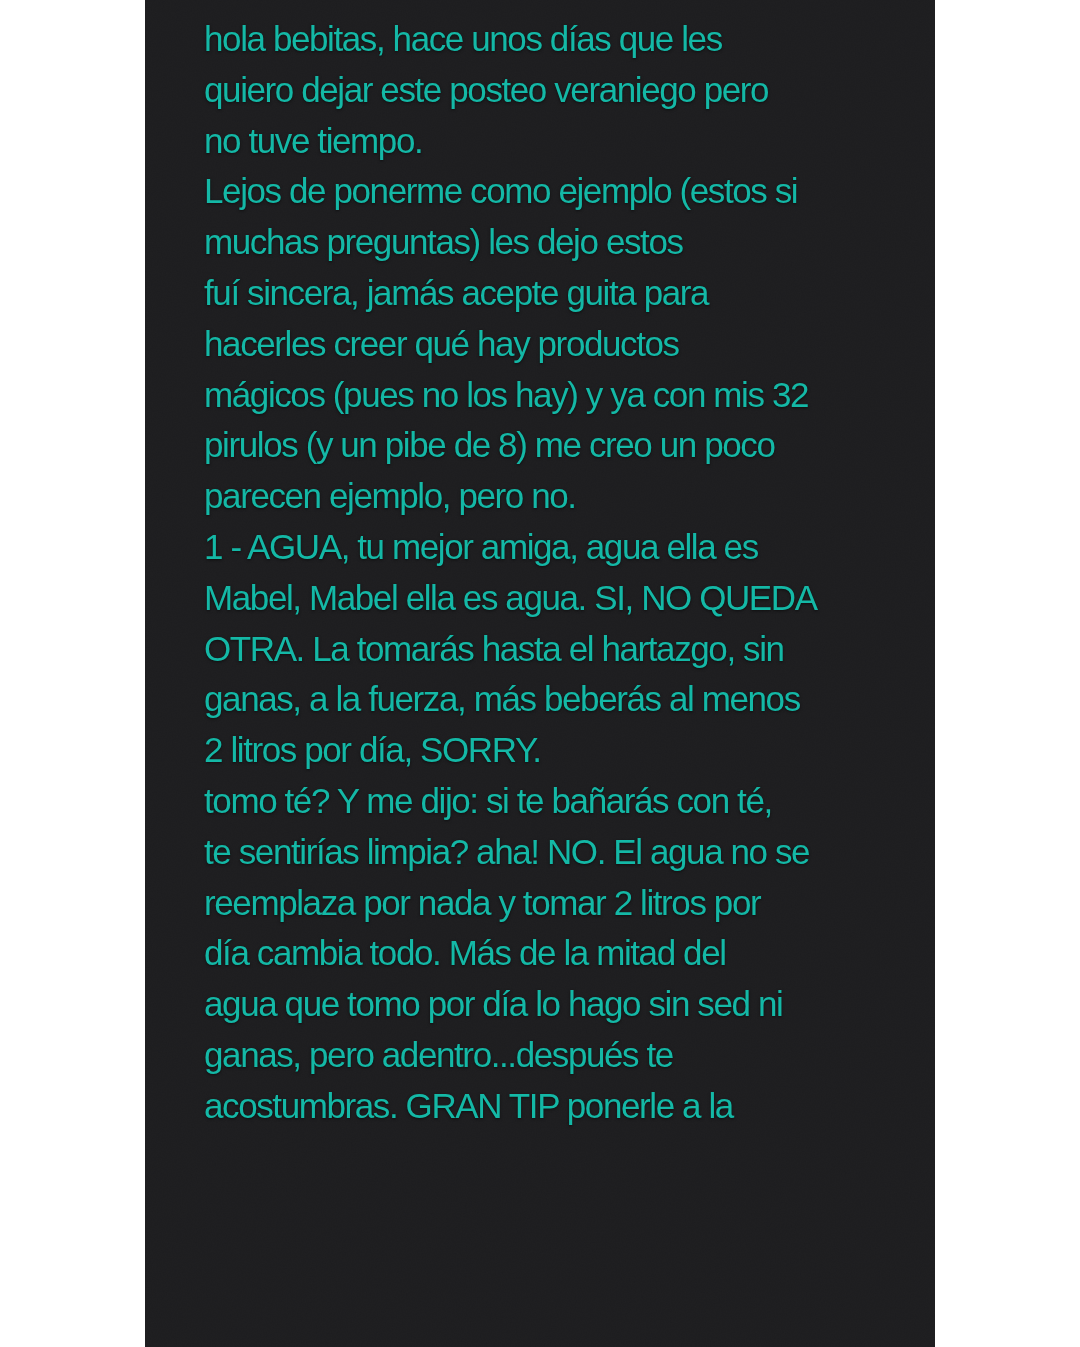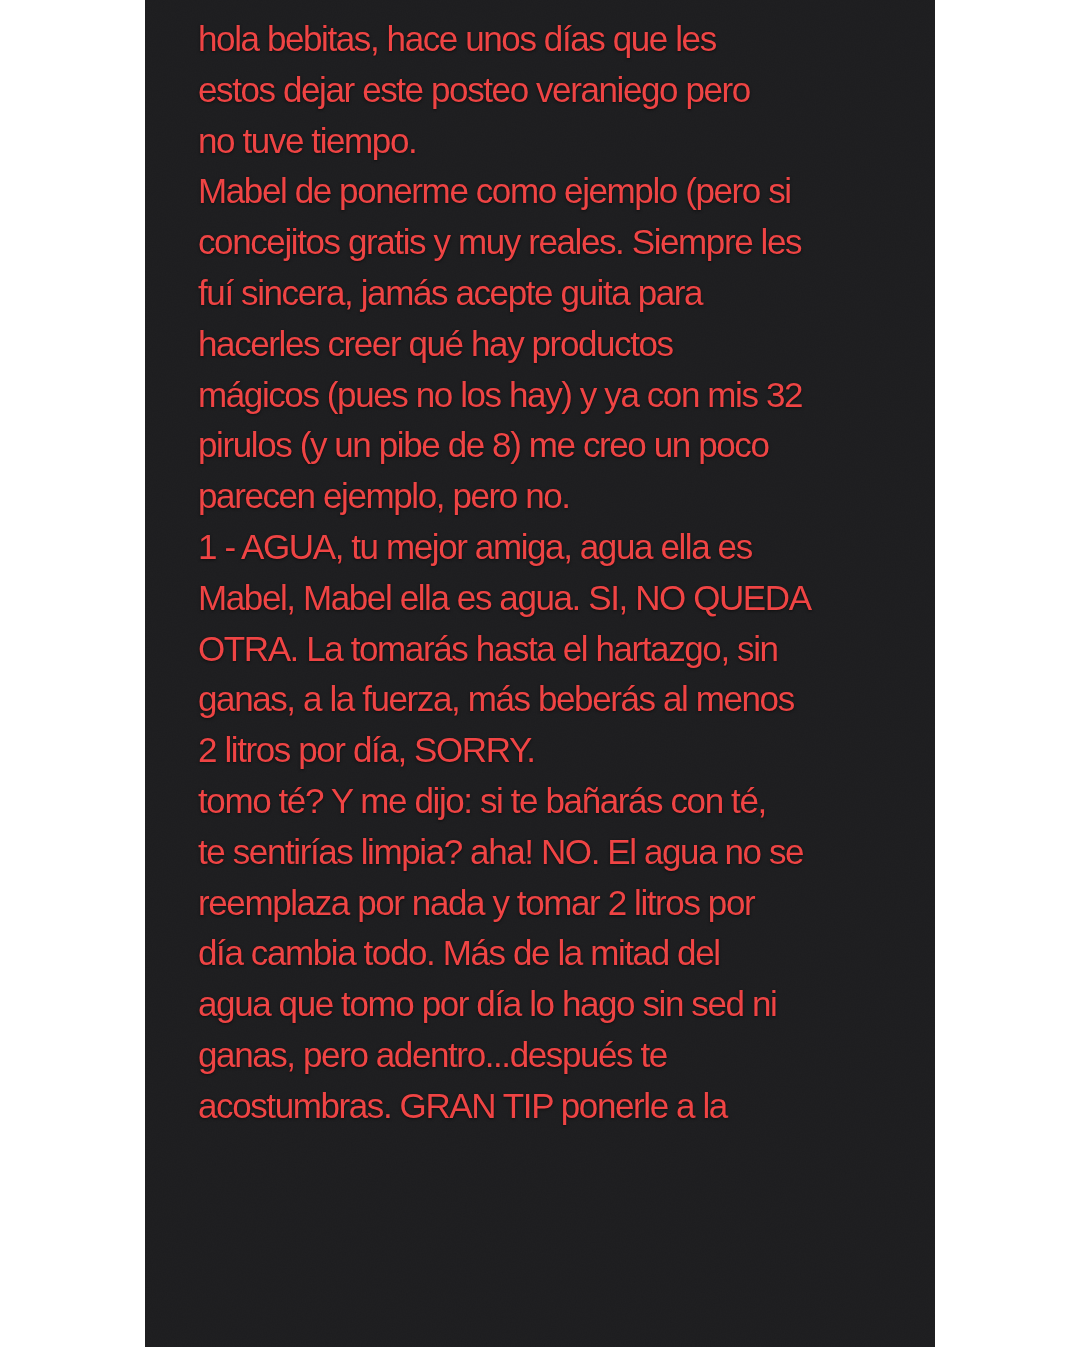--- a/index.html
+++ b/index.html
@@ -32,24 +32,24 @@
     position: absolute;
     left: 0;
     top: 0;
     width: 790px;
     height: 1347px;
     opacity: 0.5;
     pointer-events: none;
   }
   .text-block {
     position: absolute;
-    left: 53px;
+    left: 59px;
     top: 14px;
     width: 720px;
-    color: #ef4444;
+    color: #14b8a6;
     font-size: 35px;
     line-height: 50.8px;
     letter-spacing: -1.4px;
     text-shadow: 0 1px 3px rgba(0,0,0,0.55);
   }
   .line {
     white-space: pre;
     height: 50.8px;
   }
 </style>
@@ -64,24 +64,24 @@
         <feColorMatrix type="matrix" values="0 0 0 0 0.10
                   0 0 0 0 0.10
                   0 0 0 0 0.11
                   0 0 0 0.12 0"></feColorMatrix>
       </filter>
       <rect width="100%" height="100%" filter="url(#grain)"></rect>
     </svg>
 
     <div class="text-block">
       <div class="line">hola bebitas, hace unos días que les</div>
-      <div class="line">estos dejar este posteo veraniego pero</div>
+      <div class="line">quiero dejar este posteo veraniego pero</div>
       <div class="line">no tuve tiempo.</div>
-      <div class="line">Mabel de ponerme como ejemplo (pero si</div>
-      <div class="line">concejitos gratis y muy reales. Siempre les</div>
+      <div class="line">Lejos de ponerme como ejemplo (estos si</div>
+      <div class="line">muchas preguntas) les dejo estos</div>
       <div class="line">fuí sincera, jamás acepte guita para</div>
       <div class="line">hacerles creer qué hay productos</div>
       <div class="line">mágicos (pues no los hay) y ya con mis 32</div>
       <div class="line">pirulos (y un pibe de 8) me creo un poco</div>
       <div class="line">parecen ejemplo, pero no.</div>
       <div class="line">1 - AGUA, tu mejor amiga, agua ella es</div>
       <div class="line">Mabel, Mabel ella es agua. SI, NO QUEDA</div>
       <div class="line">OTRA. La tomarás hasta el hartazgo, sin</div>
       <div class="line">ganas, a la fuerza, más beberás al menos</div>
       <div class="line">2 litros por día, SORRY.</div>

